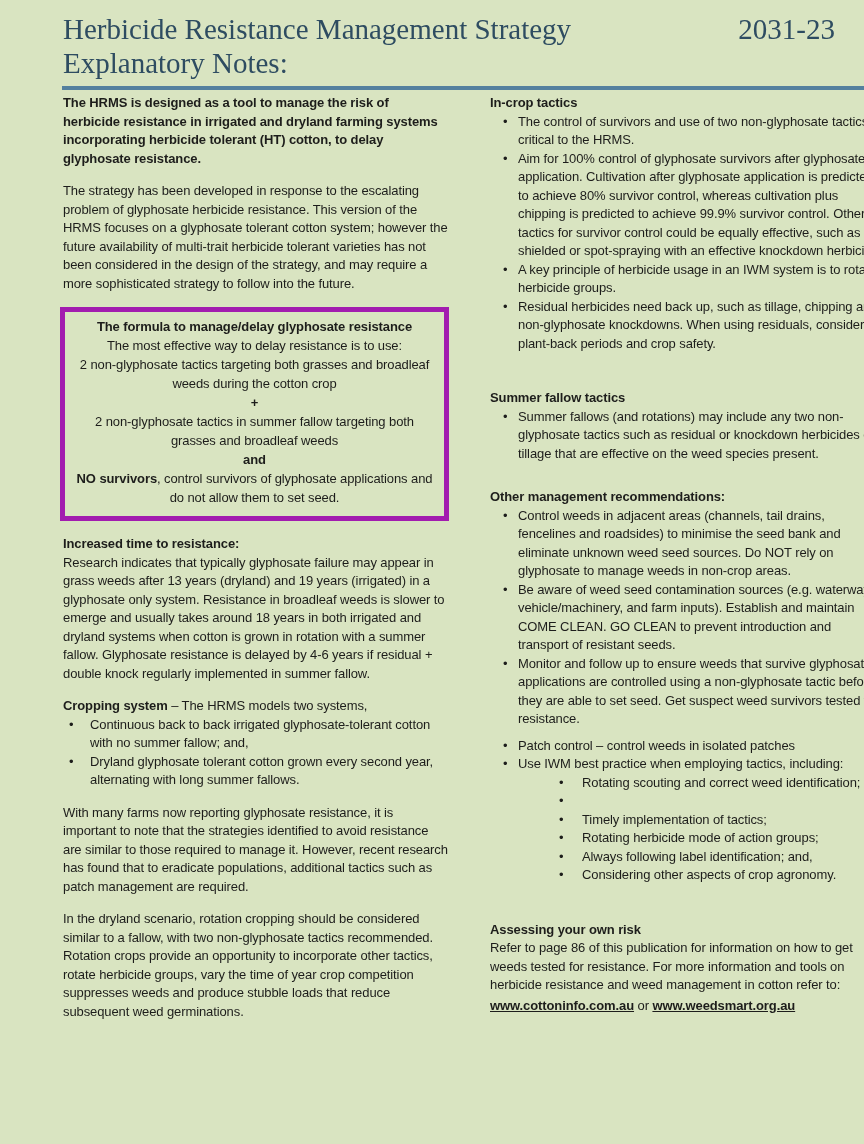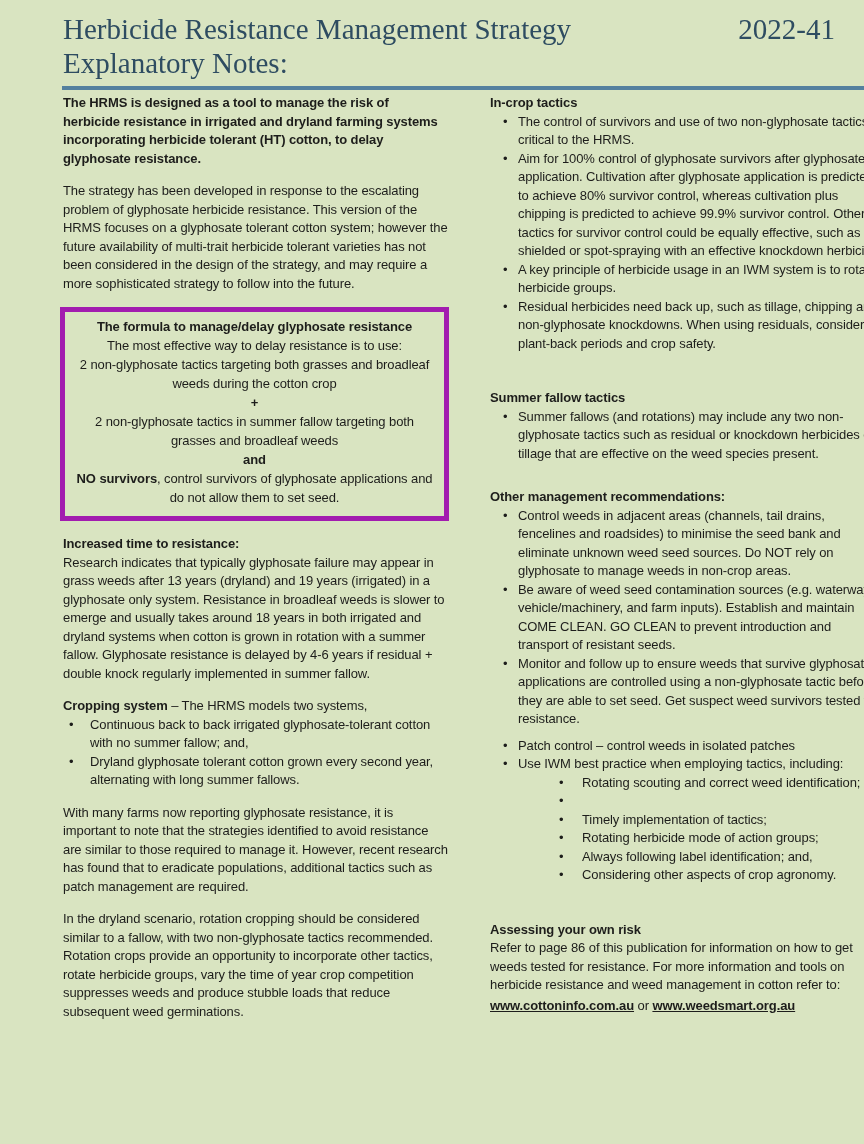--- a/index.html
+++ b/index.html
@@ -55,21 +55,21 @@
 </head>
 <body>
 
 <div class="page">
 
   <div class="header">
     <div class="title-block">
       <div>Herbicide Resistance Management Strategy</div>
       <div>Explanatory Notes:</div>
     </div>
-    <div class="year">2022-41</div>
+    <div class="year">2031-23</div>
   </div>
 
   <div class="rule"></div>
 
   <div class="columns">
 
     <div class="col-left">
 
       <p class="para bold">The HRMS is designed as a tool to manage the risk of herbicide resistance in irrigated and dryland farming systems incorporating herbicide tolerant (HT) cotton, to delay glyphosate resistance.</p>
 

